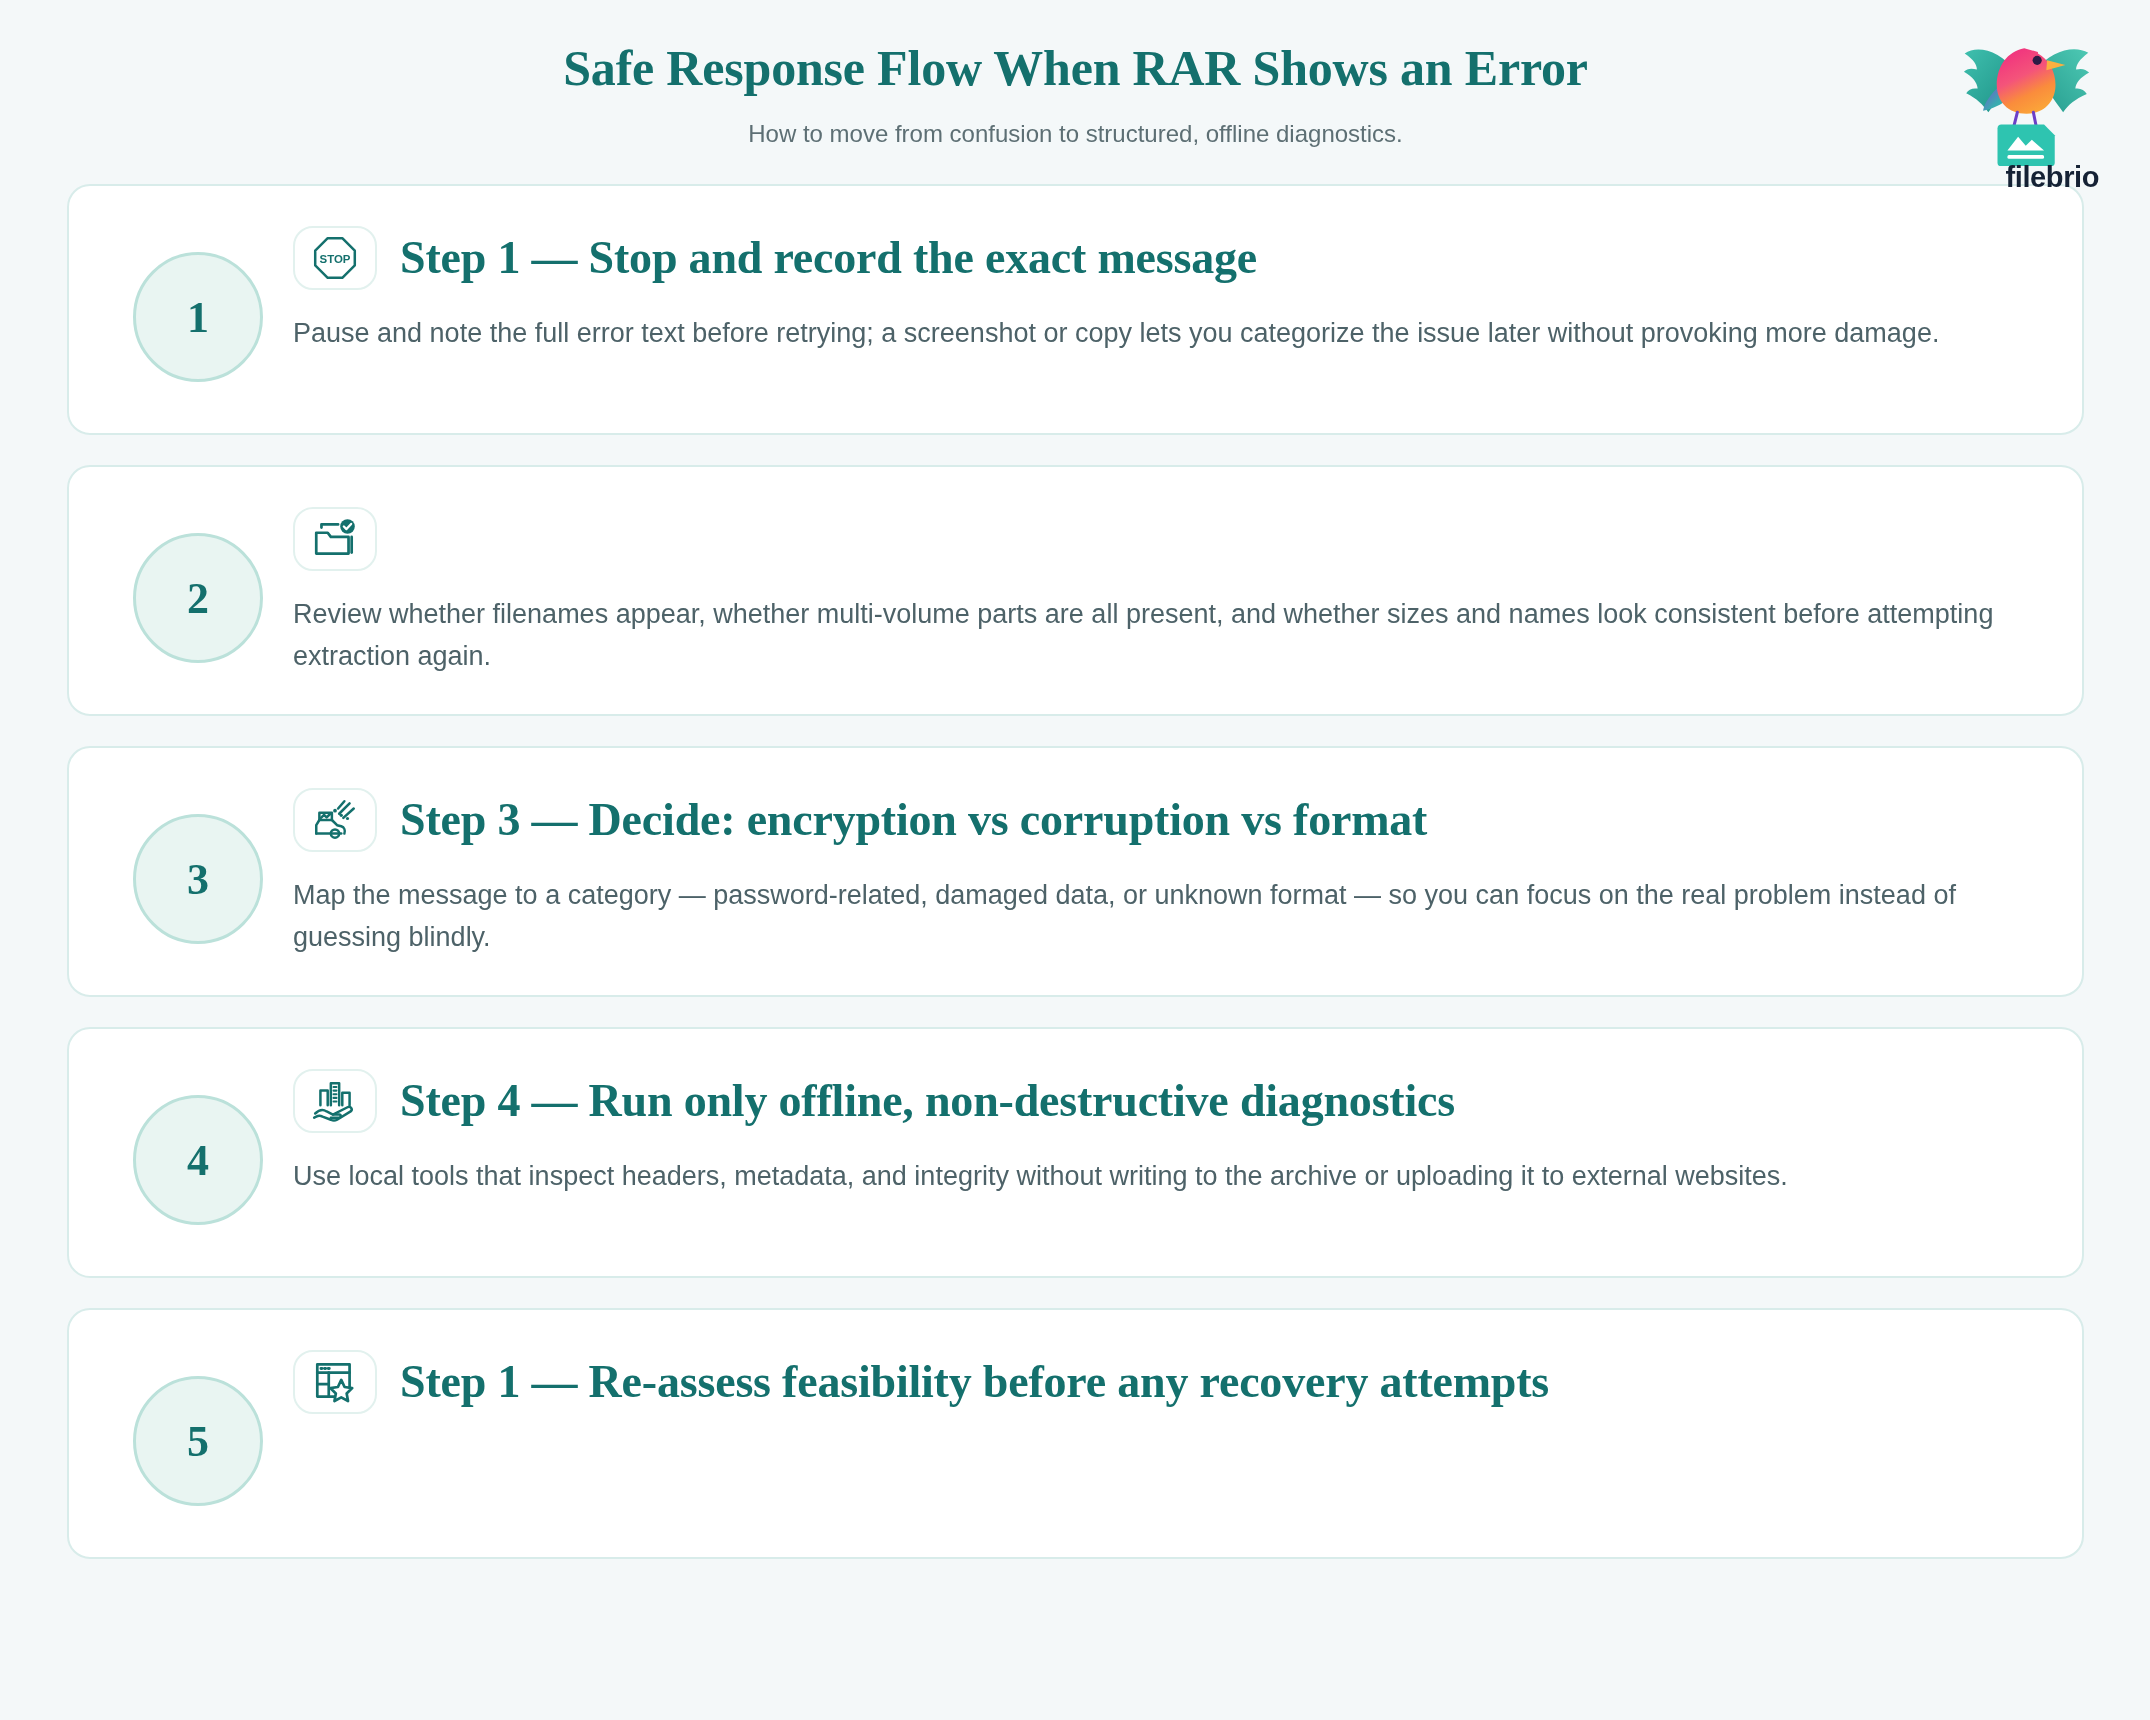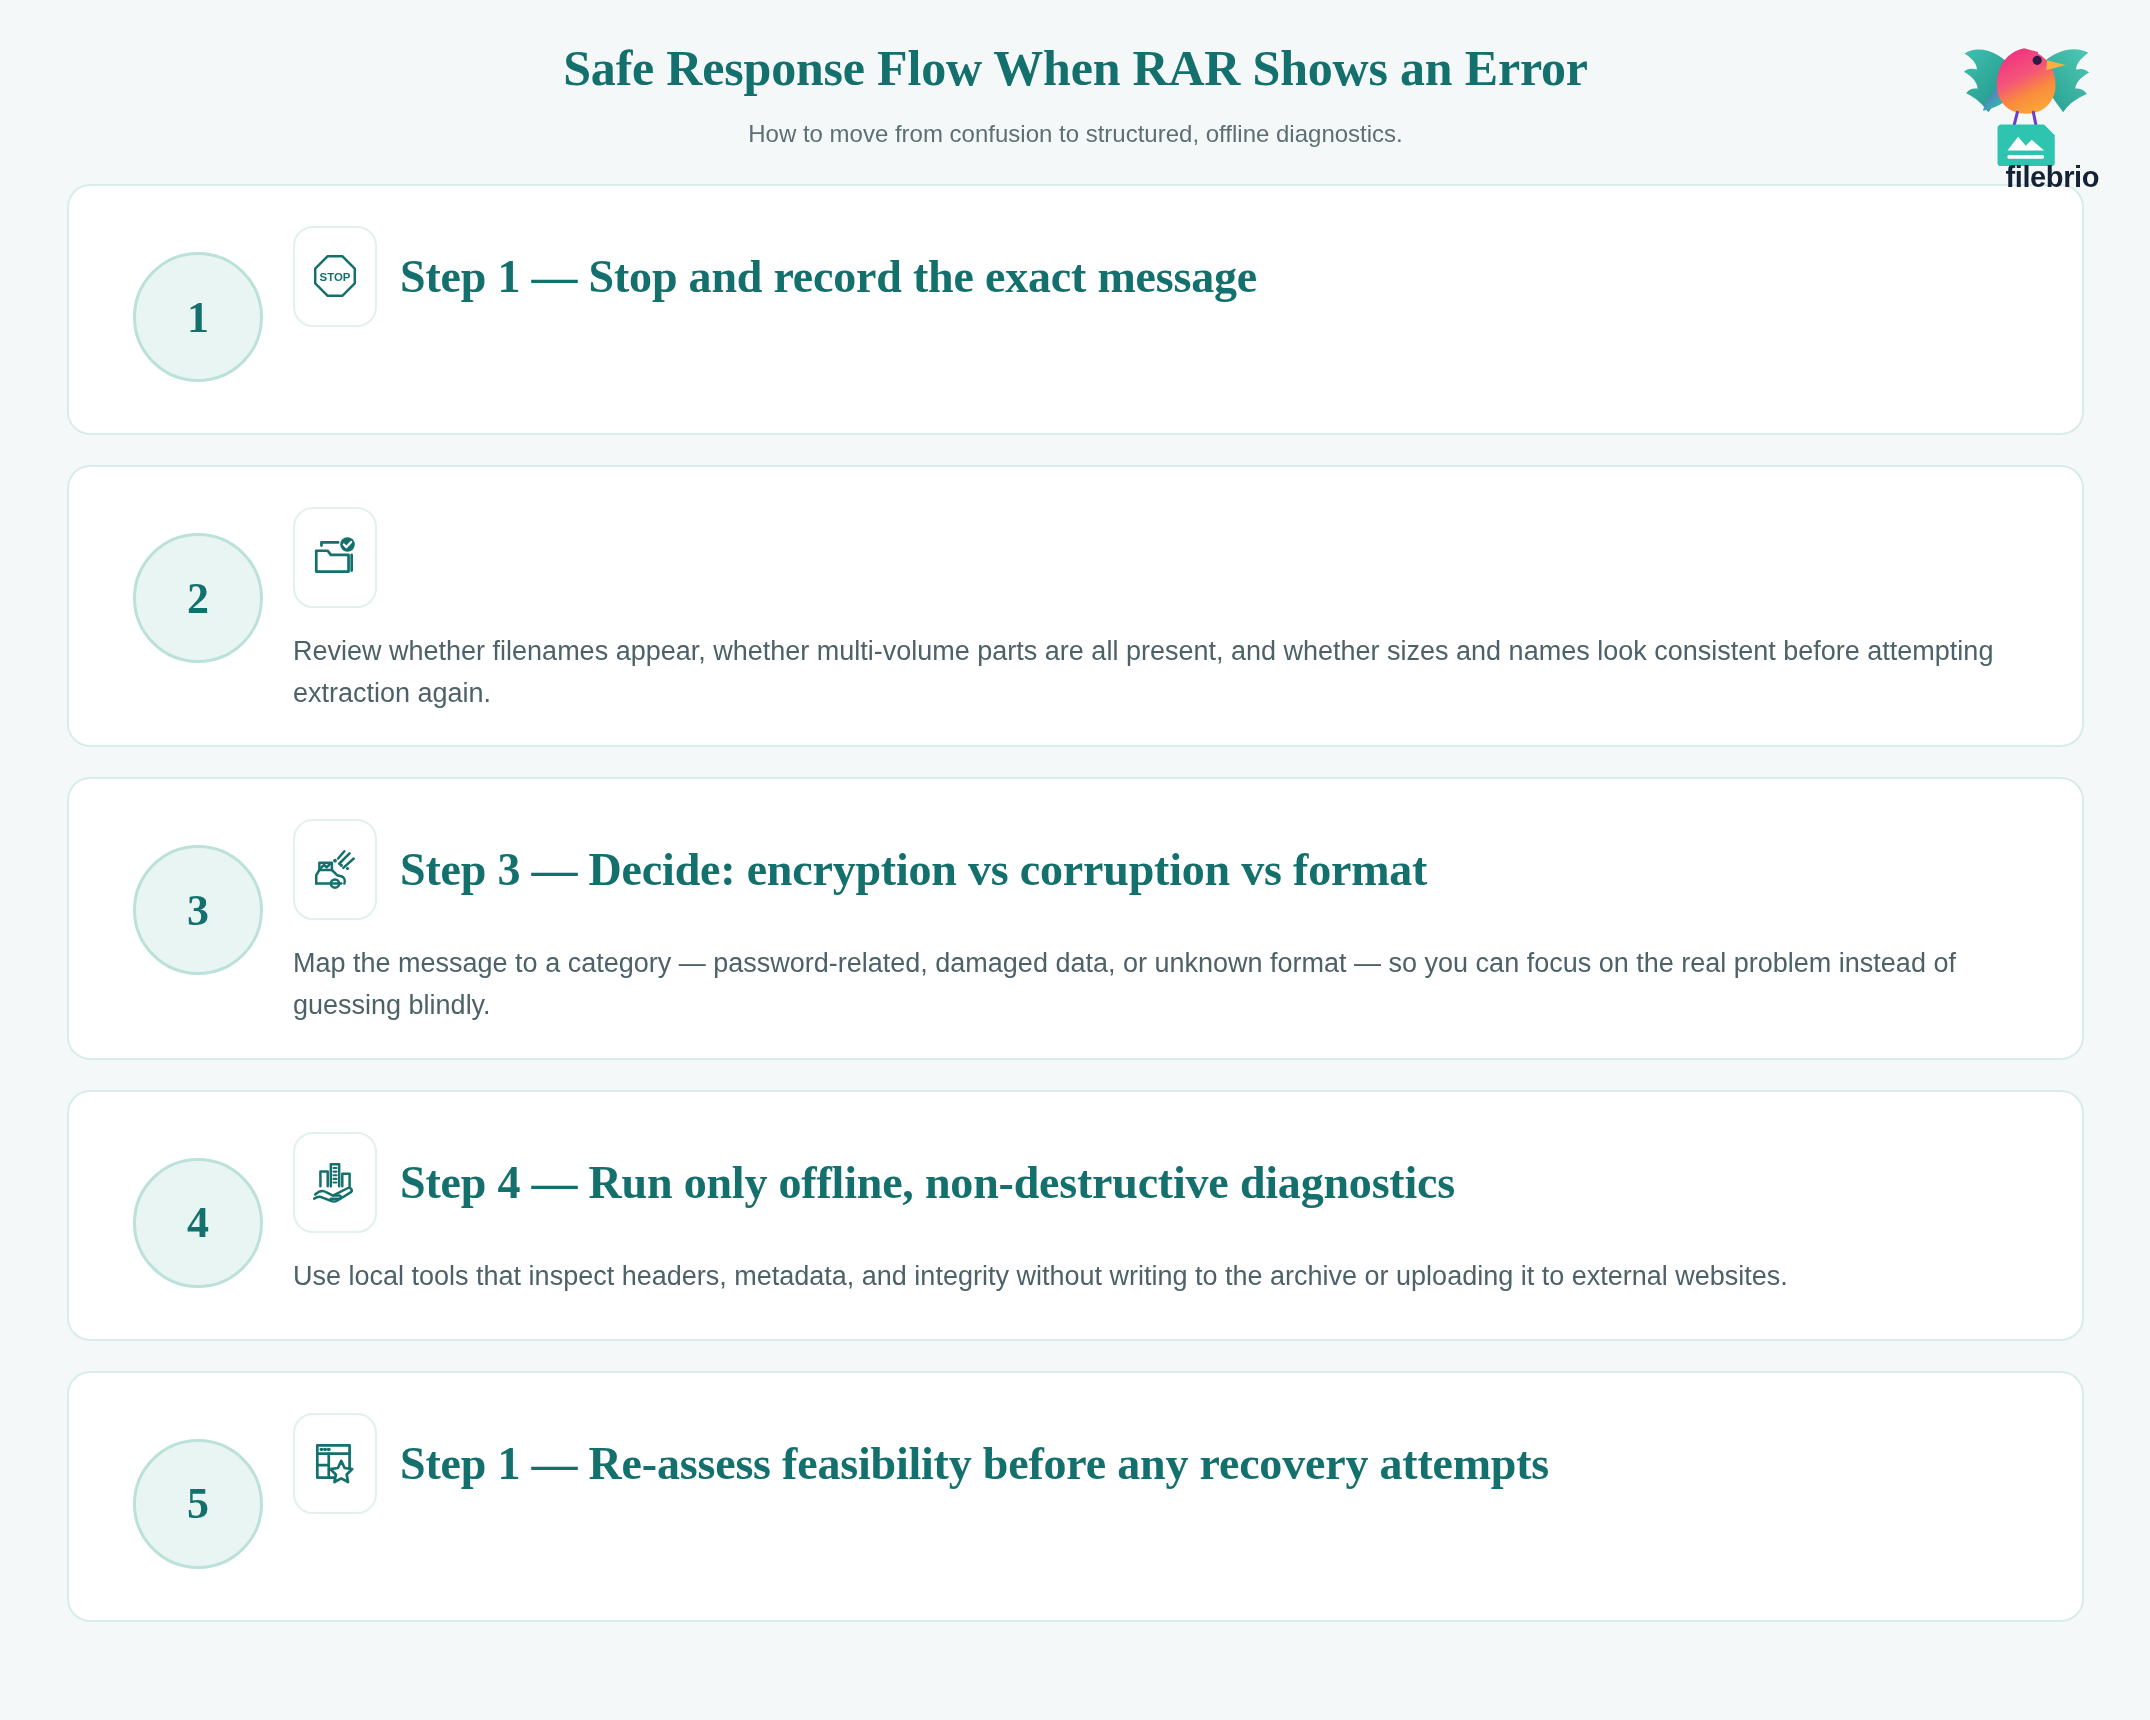--- a/index.html
+++ b/index.html
@@ -115,21 +115,21 @@
     min-width: 0;
   }
   .step-head {
     display: flex;
     align-items: center;
     gap: 23px;
   }
   .step-icon-box {
     flex: 0 0 auto;
     width: 84px;
-    height: 101px;
+    height: 64px;
     border-radius: 20px;
     background: #ffffff;
     border: 2.3px solid #e2f1ee;
     display: flex;
     align-items: center;
     justify-content: center;
     box-sizing: border-box;
   }
   .step-icon-box svg {
     width: 50px;
@@ -219,20 +219,21 @@
       <div class="step-body">
         <div class="step-head">
           <div class="step-icon-box">
             <svg viewBox="0 0 48 48" fill="none" stroke="#14706d" stroke-width="2.4" stroke-linecap="round" stroke-linejoin="round">
               <polygon points="17,5 31,5 43,17 43,31 31,43 17,43 5,31 5,17"></polygon>
               <text x="24" y="29" font-family="Liberation Sans, sans-serif" font-size="11" font-weight="bold" fill="#14706d" stroke="none" text-anchor="middle">STOP</text>
             </svg>
           </div>
           <div class="step-title">Step 1 — Stop and record the exact message</div>
         </div>
+        <div class="step-desc">Pause and note the full error text before retrying; a screenshot or copy lets you categorize the issue later without provoking more damage.</div>
       </div>
     </div>
 
     <div class="step-card">
       <div class="step-number-wrap">
         <div class="step-number">2</div>
       </div>
       <div class="step-body">
         <div class="step-head">
           <div class="step-icon-box">

